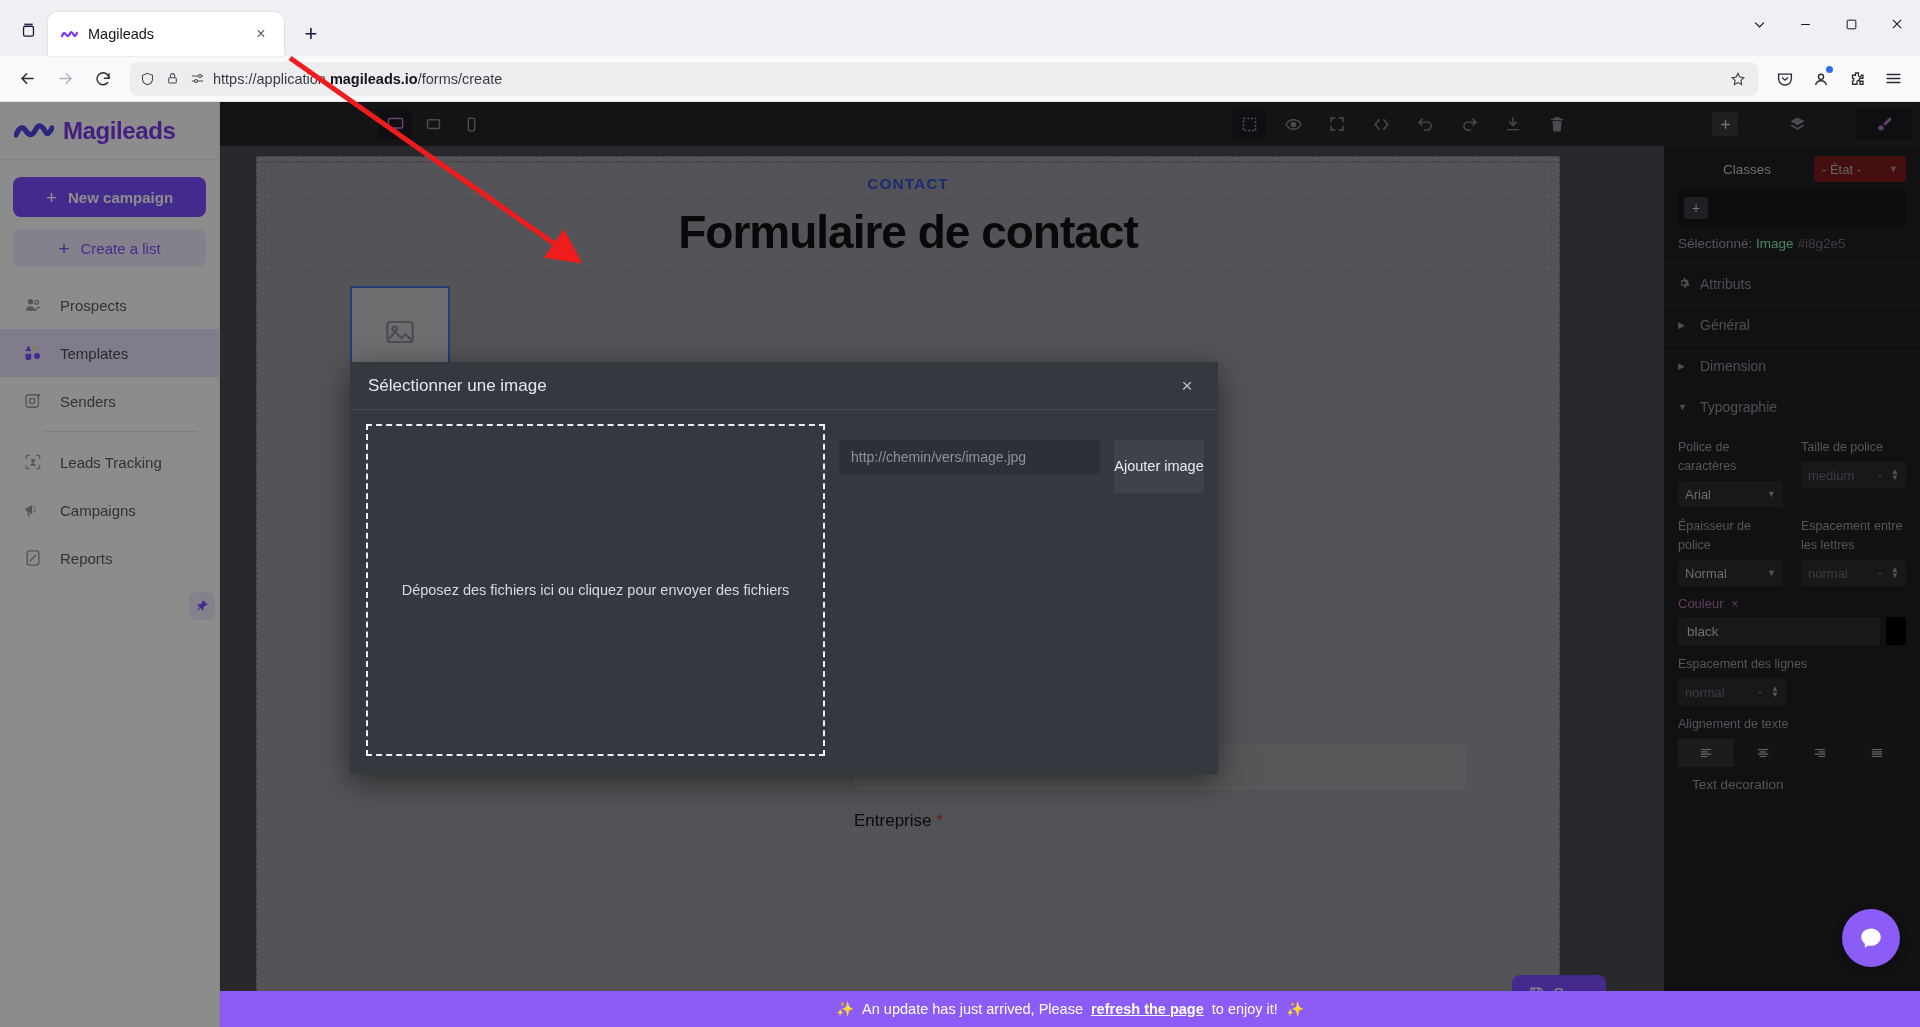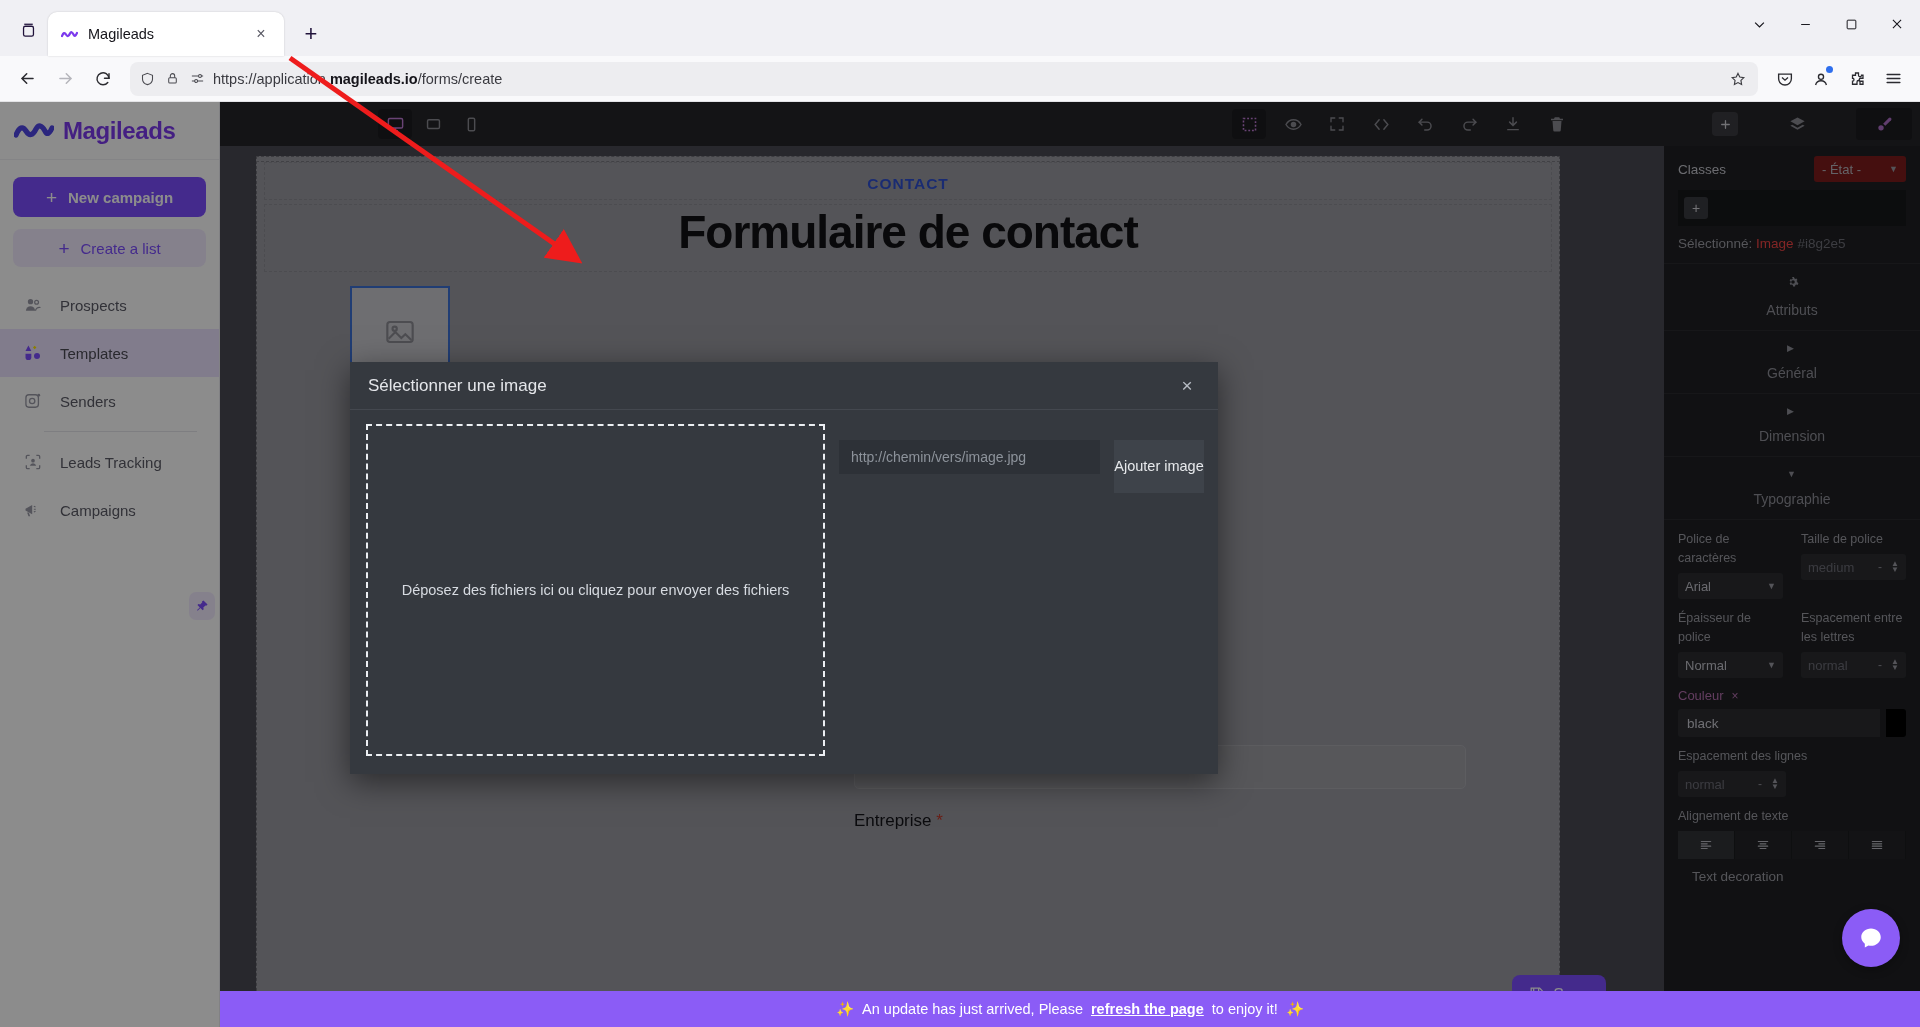--- a/index.html
+++ b/index.html
@@ -166,36 +166,36 @@
 
   .save-btn {
     position:absolute; right: 58px; bottom: 12px; width: 94px; height: 40px; border-radius: 8px;
     background:#7c4dff; color:#fff; display:flex; align-items:center; justify-content:center;
     gap:8px; font-size:16px; z-index: 4;
   }
 
   
   .style-panel { width: 256px; background:#1f2023; flex:none; position:relative; z-index:2; overflow:hidden; }
   .sp-row { display:flex; align-items:center; justify-content:space-between; padding: 10px 14px 8px; }
-  .sp-label { font-size: 13.5px; color:#c4c4cc; }
+  .sp-label { font-size: 13.5px; color:#c4c4cc;margin-left:45px; }
   .sp-select {
     background:#7f1d1d; color:#b6b6be; font-size: 13px; border-radius:3px;
     height: 26px; min-width: 92px; display:flex; align-items:center; justify-content:space-between;
     padding: 0 8px;
   }
   .caret { font-size: 9px; color:#9a9aa2; }
   .sp-classbar { margin: 0 14px; background:#17181a; height: 36px; display:flex; align-items:center; padding: 0 6px; }
   .sp-addbtn { width: 24px; height: 22px; background:#3a3b40; color:#cfcfd6; border-radius:3px;
     display:flex; align-items:center; justify-content:center; font-size: 14px; }
   .sp-selected { padding: 10px 14px 12px; font-size: 13.5px; color:#9b9ba3; border-bottom:1px solid #2a2b2f; }
-  .sp-selected .sel-type { color:#ef4444; }
+  .sp-selected .sel-type { color:#86efac; }
   .sp-selected .sel-id { color:#6f6f78; }
   .sp-sect {
     display:flex; align-items:center; gap: 12px; padding: 12px 14px; font-size: 14px;
-    color:#8e8e97; border-bottom:1px solid #2a2b2f;flex-direction:column;
+    color:#8e8e97; border-bottom:1px solid #2a2b2f;
   }
   .sp-sect .tri { font-size: 9px; color:#8e8e97; width:10px; }
   .sp-body { padding: 10px 14px 4px; }
   .ctrl-grid { display:flex; gap: 18px; }
   .ctrl { flex:1; min-width:0; margin-bottom: 10px; }
   .ctrl-cap { font-size: 12.5px; color:#9b9ba3; line-height: 19px; margin-bottom: 5px; }
   .ctrl-input {
     background:#2c2d31; height: 26px; border-radius:3px; display:flex; align-items:center;
     justify-content:space-between; padding: 0 7px; font-size: 13px; color:#c2c2ca;
   }
@@ -449,20 +449,29 @@
         </div>
         <div class="nav-item">
           <span class="nav-ico">
             <svg width="20" height="20" viewBox="0 0 24 24" fill="currentColor">
                 <path d="M3 10.5l8-4.5v11l-8-4.5z"></path>
                 <path d="M13 7.5l2 1M13 11h2.3M13 14.5l2-1" stroke="currentColor" stroke-width="1.3" fill="none"></path>
                 <path d="M5 15l1.6 4.5h2L7 15z"></path>
               </svg>
           </span>
           <span>Campaigns</span>
+        </div>
+        <div class="nav-item">
+          <span class="nav-ico">
+            <svg width="20" height="20" viewBox="0 0 24 24" fill="none" stroke="currentColor" stroke-width="1.6">
+                <rect x="5" y="3.5" width="14" height="17" rx="3"></rect>
+                <path d="M8.5 15.5L15 8.8" stroke-linecap="round"></path>
+              </svg>
+          </span>
+          <span>Reports</span>
         </div>
       </div>
 
       <div class="pin-badge">
         <svg width="14" height="14" viewBox="0 0 24 24" fill="currentColor">
             <path d="M14.5 2.5l7 7-2.2 2.2-1.4-.6-3.6 3.6.6 3-1.7 1.7-4-4-4.6 4.6-1-1 4.6-4.6-4-4 1.7-1.7 3 .6 3.6-3.6-.6-1.4z"></path>
           </svg>
       </div>
 
     </div>

